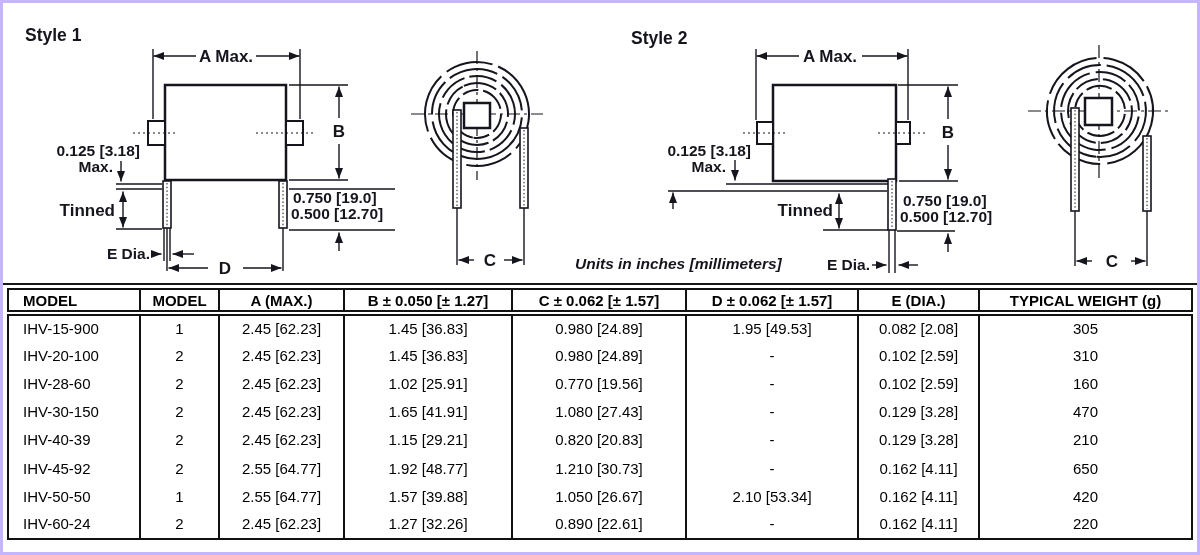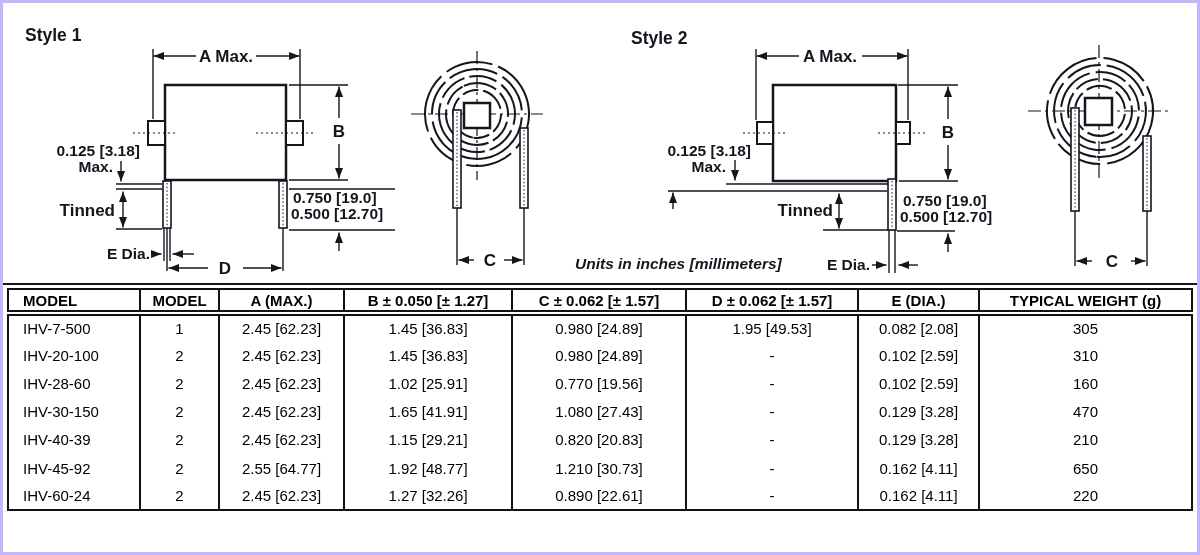--- a/index.html
+++ b/index.html
@@ -214,21 +214,21 @@
         <th>A (MAX.)</th>
         <th>B ± 0.050 [± 1.27]</th>
         <th>C ± 0.062 [± 1.57]</th>
         <th>D ± 0.062 [± 1.57]</th>
         <th>E (DIA.)</th>
         <th>TYPICAL WEIGHT (g)</th>
       </tr>
     </thead>
     <tbody>
         <tr>
-          <td>IHV-7-500</td>
+          <td>IHV-15-900</td>
           <td>1</td>
           <td>2.45 [62.23]</td>
           <td>1.45 [36.83]</td>
           <td>0.980 [24.89]</td>
           <td>1.95 [49.53]</td>
           <td>0.082 [2.08]</td>
           <td>305</td>
         </tr>
         <tr>
           <td>IHV-20-100</td>
@@ -274,20 +274,30 @@
           <td>IHV-45-92</td>
           <td>2</td>
           <td>2.55 [64.77]</td>
           <td>1.92 [48.77]</td>
           <td>1.210 [30.73]</td>
           <td>-</td>
           <td>0.162 [4.11]</td>
           <td>650</td>
         </tr>
         <tr>
+          <td>IHV-50-50</td>
+          <td>1</td>
+          <td>2.55 [64.77]</td>
+          <td>1.57 [39.88]</td>
+          <td>1.050 [26.67]</td>
+          <td>2.10 [53.34]</td>
+          <td>0.162 [4.11]</td>
+          <td>420</td>
+        </tr>
+        <tr>
           <td>IHV-60-24</td>
           <td>2</td>
           <td>2.45 [62.23]</td>
           <td>1.27 [32.26]</td>
           <td>0.890 [22.61]</td>
           <td>-</td>
           <td>0.162 [4.11]</td>
           <td>220</td>
         </tr>
       </tbody>

